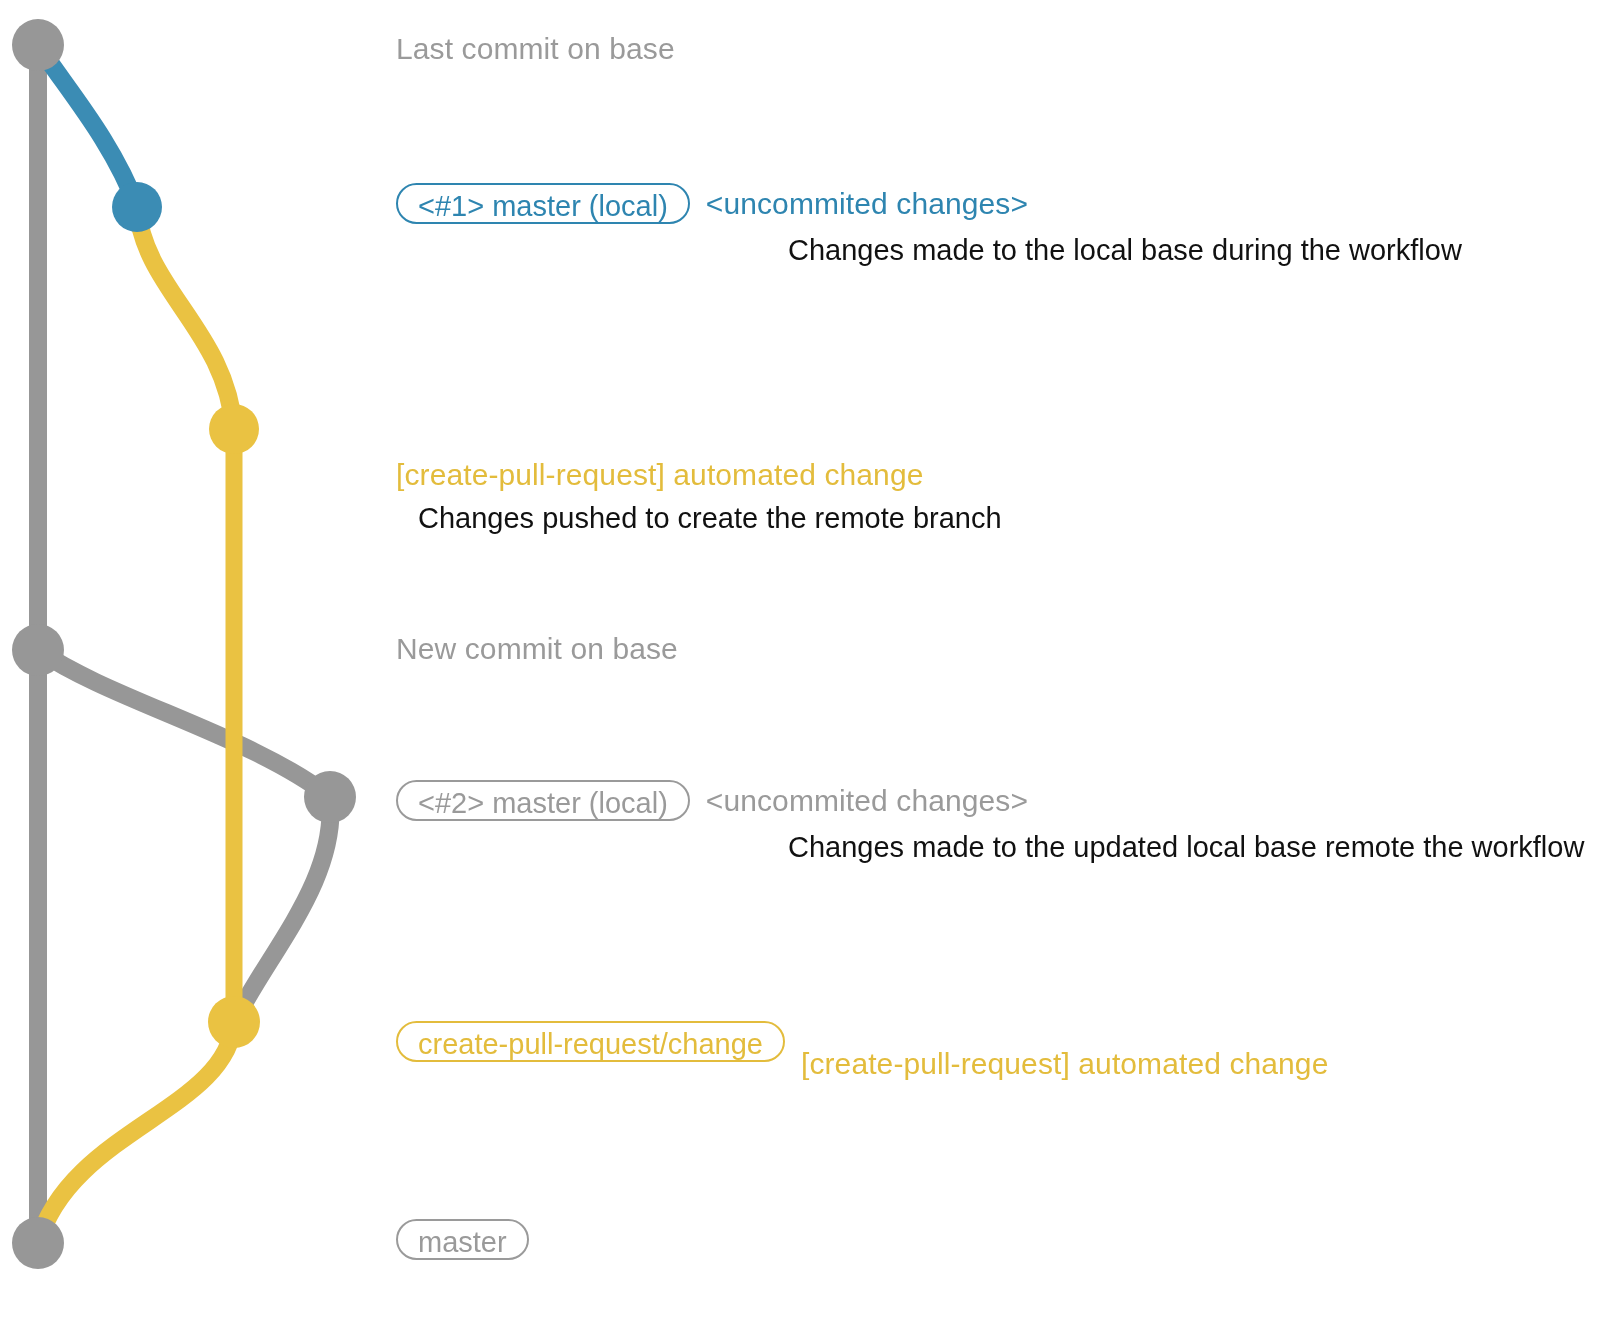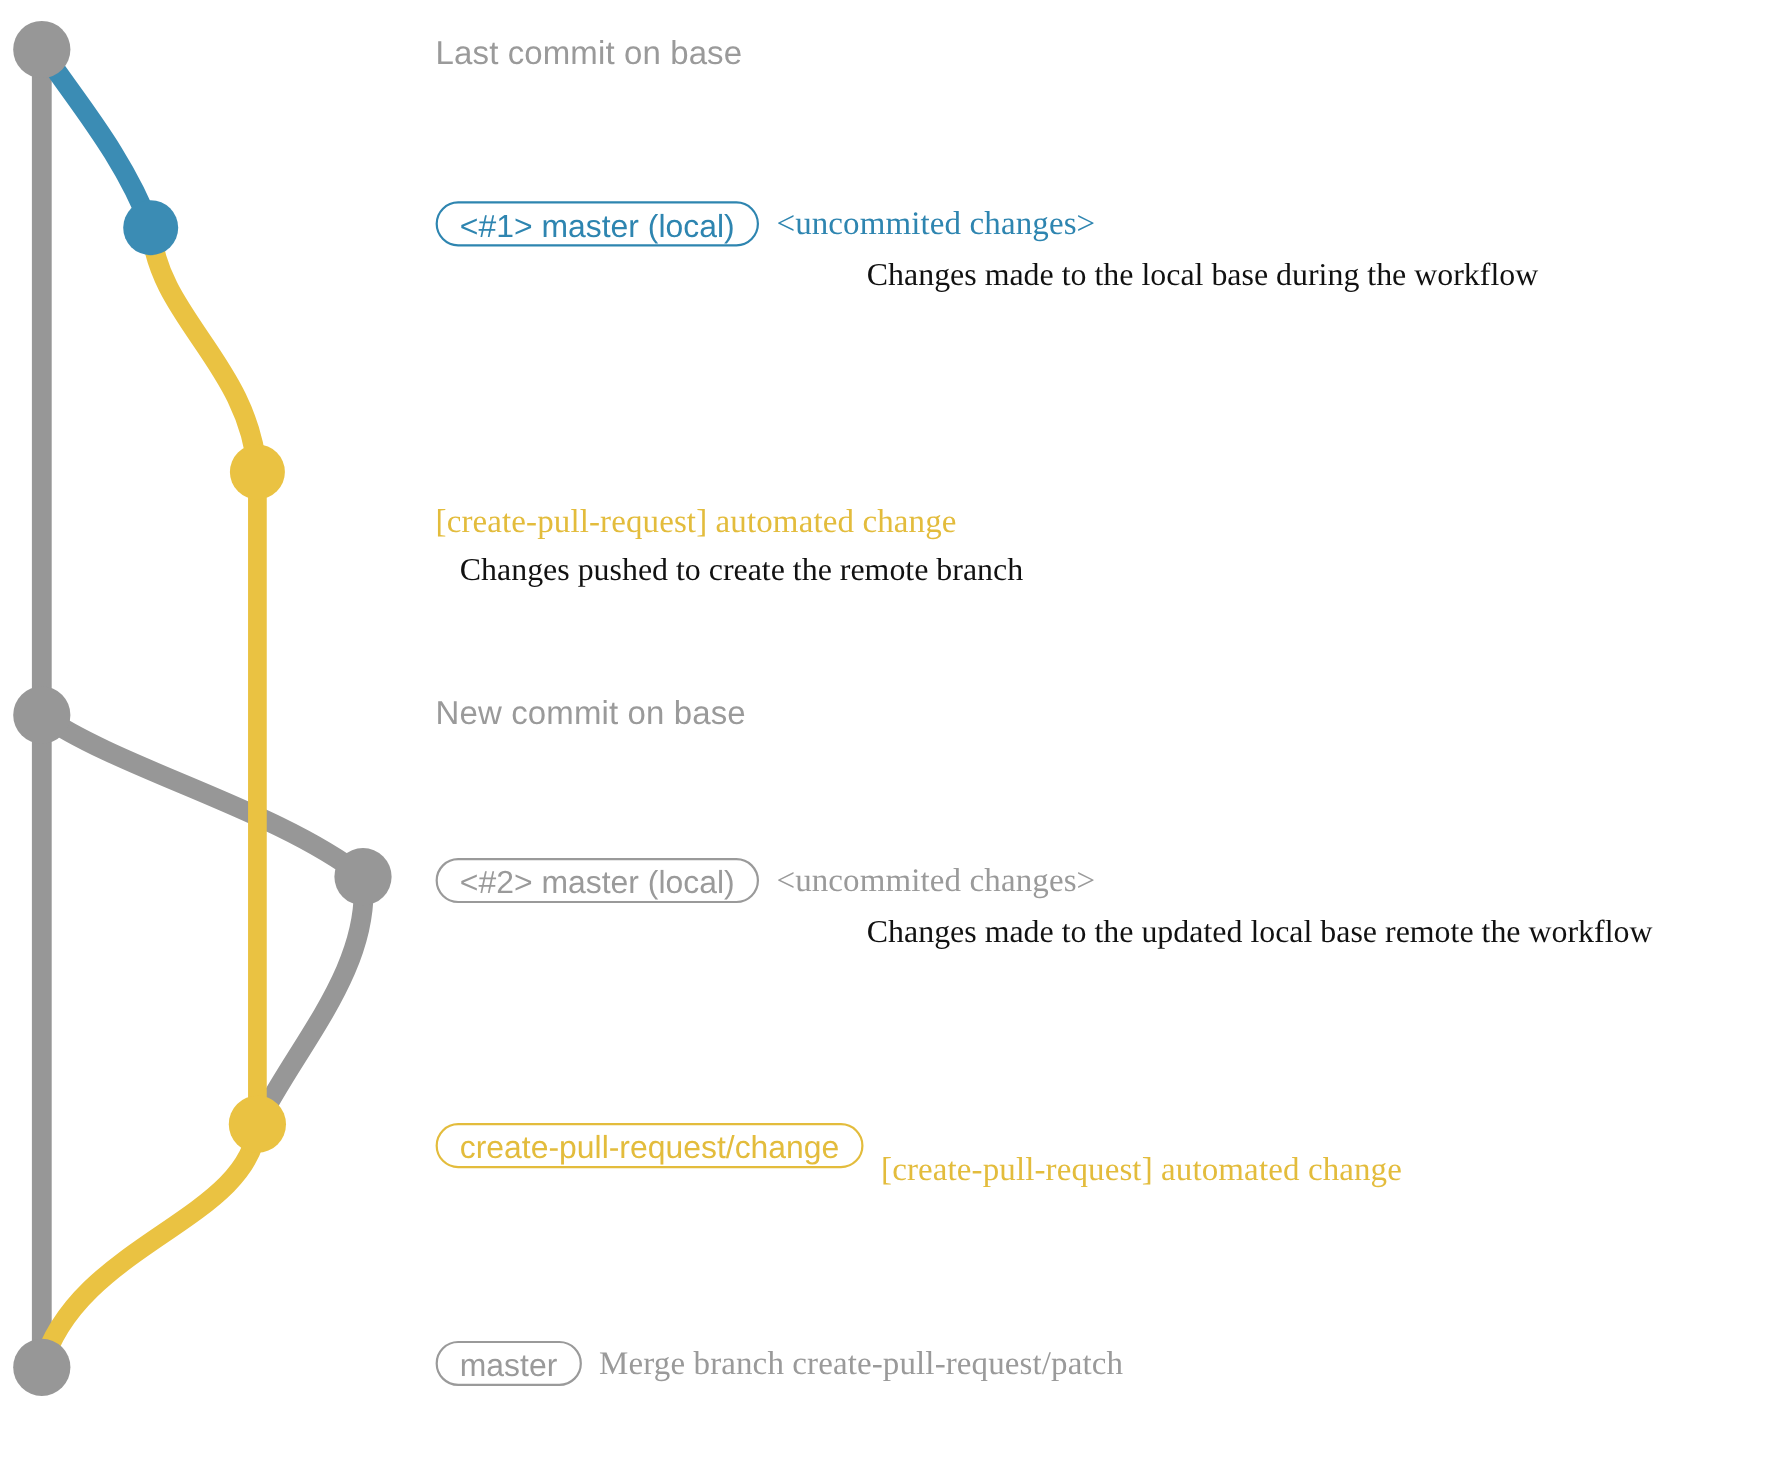--- a/index.html
+++ b/index.html
@@ -60,31 +60,31 @@
     font-size: 29px;
     line-height: 1;
     color: #9a9a9a;
     background: #ffffff;
   }
   .badge.blue  { border-color: #2e85b0; color: #2e85b0; }
   .badge.gray  { border-color: #9a9a9a; color: #9a9a9a; }
   .badge.yellow{ border-color: #e3bc3c; color: #e3bc3c; }
 
   .subject {
-    font-family: Liberation Serif, serif;
+    font-family: Liberation Sans, sans-serif;
     font-size: 30px;
     margin-left: 16px;
     letter-spacing: 0.1px;
   }
   .subject.blue   { color: #2e85b0; }
   .subject.gray   { color: #9a9a9a; }
   .subject.yellow { color: #e3bc3c; margin-top: 46px; }
 
   .desc {
-    font-family: Liberation Serif, serif;
+    font-family: Liberation Sans, sans-serif;
     font-size: 29px;
     color: #111111;
     white-space: nowrap;
     margin-top: 10px;
   }
 </style>
 </head>
 <body>
 
 <svg id="graph-svg" viewBox="0 0 380 1344" width="380" height="1344">
@@ -152,17 +152,16 @@
   <div class="row" style="top: 1001px;">
     <div class="row-line">
       <span class="badge yellow">create-pull-request/change</span>
       <span class="subject yellow">[create-pull-request] automated change</span>
     </div>
   </div>
 
   <div class="row" style="top: 1219px;">
     <div class="row-line">
       <span class="badge gray">master</span>
-      <span class="subject gray">Merge branch create-pull-request/patch</span>
     </div>
   </div>
 
 </div>
 
 </body></html>

